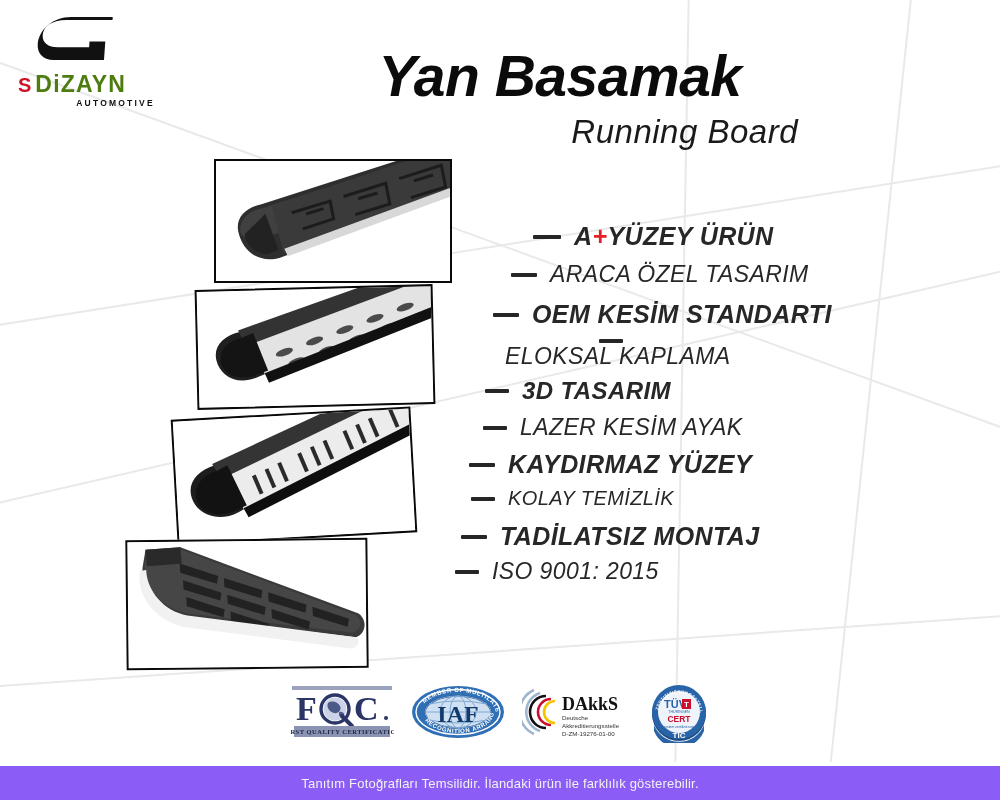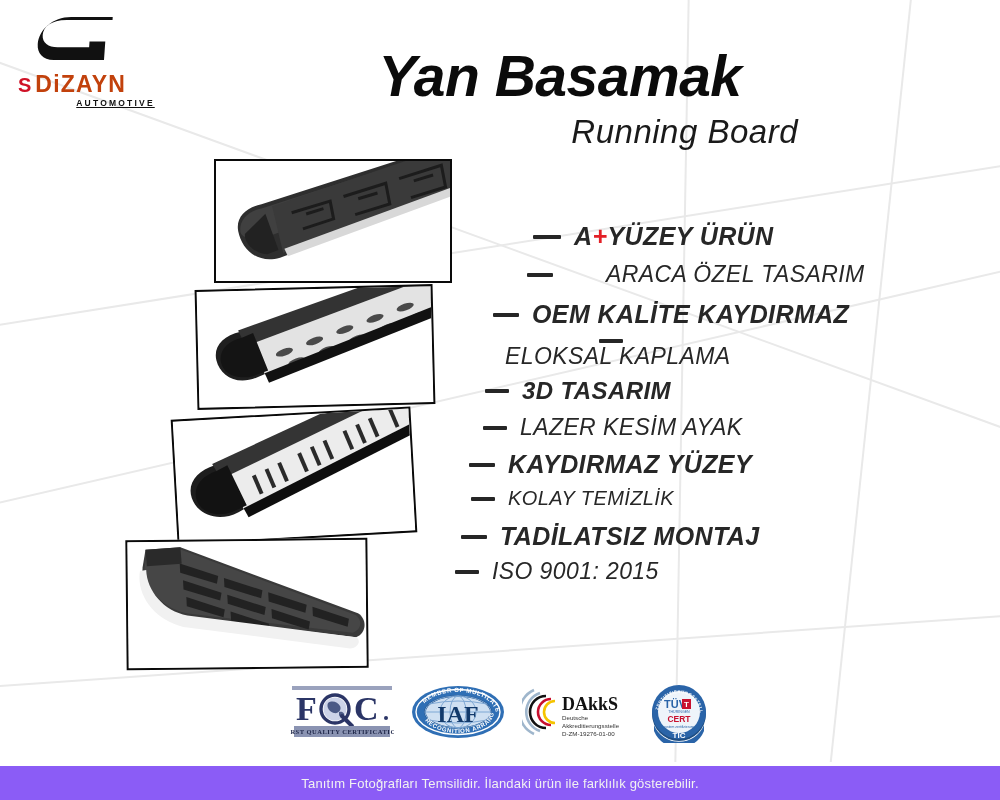--- a/index.html
+++ b/index.html
@@ -18,22 +18,22 @@
   .wm.l3{left:-80px;top:520px;width:1300px;height:1.6px;transform:rotate(-13deg);}
   .wm.l4{left:915px;top:-30px;width:900px;height:1.6px;transform:rotate(96deg);}
   .wm.l5{left:690px;top:-20px;width:900px;height:1.6px;transform:rotate(91deg);}
   .wm.l6{left:-70px;top:690px;width:1250px;height:1.6px;transform:rotate(-4deg);}
 
   
   #logo{position:absolute;left:16px;top:14px;width:175px;}
   #logo .mark{width:86px;height:52px;margin-left:18px;}
   #logo .wordmark{display:flex;align-items:center;margin-top:3px;margin-left:2px;}
   #logo .w-s{color:#cf1126;font-weight:bold;font-size:20px;line-height:1;letter-spacing:-1px;}
-  #logo .w-txt{color:#c2410c;font-weight:bold;font-size:23px;line-height:1;letter-spacing:1.2px;margin-left:5px;text-align:center;}
-  #logo .sub{color:#111;font-size:8.5px;letter-spacing:2.2px;text-align:center;margin-top:2px;margin-left:24px;font-weight:bold;text-decoration:underline;}
+  #logo .w-txt{color:#4d7c0f;font-weight:bold;font-size:23px;line-height:1;letter-spacing:1.2px;margin-left:5px;text-align:center;}
+  #logo .sub{color:#111;font-size:8.5px;letter-spacing:2.2px;text-align:center;margin-top:2px;margin-left:24px;font-weight:bold;}
 
   
   #headline{position:absolute;left:300px;top:48px;width:520px;text-align:center;}
   #title{
     font-size:57px;font-weight:bold;font-style:italic;color:#0b0b0b;
     letter-spacing:-0.5px;line-height:1.0;white-space:nowrap;
   }
   #subtitle{
     font-size:33px;font-style:italic;color:#1a1a1a;font-weight:400;
     margin-top:8px;text-align:right;padding-right:22px;letter-spacing:0.5px;
@@ -53,21 +53,21 @@
   .feat .dash{
     display:inline-block;height:4px;background:#262626;border-radius:1px;
     margin-right:13px;flex:0 0 auto;
   }
   .feat .txt{font-style:italic;color:#272727;letter-spacing:0.4px;}
   .feat.strong .txt{font-weight:bold;}
   .feat .plus{color:#e32027;}
   
   .feat{position:absolute;}
   .f0{top:0px;  left:78px;}
-  .f1{top:39px; left:72px;gap:40px;}
+  .f1{top:39px; left:56px;}
   .f2{top:78px; left:38px;}
   .f3{top:117px;left:50px;flex-direction:column;}
   .f4{top:155px;left:30px;}
   .f5{top:192px;left:28px;}
   .f6{top:228px;left:14px;justify-content:flex-end;}
   .f7{top:265px;left:16px;}
   .f8{top:300px;left:6px;}
   .f9{top:336px;left:0px;}
   .f0 .txt{font-size:25px;} .f0 .dash{width:28px;}
   .f1 .txt{font-size:23px;} .f1 .dash{width:26px;}
@@ -223,21 +223,21 @@
       <span class="txt"><span>A</span><span class="plus">+</span><span>YÜZEY ÜRÜN</span></span>
     </div>
 
     <div class="feat f1">
       <span class="dash"></span>
       <span class="txt">ARACA ÖZEL TASARIM</span>
     </div>
 
     <div class="feat strong f2">
       <span class="dash"></span>
-      <span class="txt">OEM KALİTE KAYDIRMAZ</span>
+      <span class="txt">OEM KESİM STANDARTI</span>
     </div>
 
     <div class="feat f3">
       <span class="dash"></span>
       <span class="txt">ELOKSAL KAPLAMA</span>
     </div>
 
     <div class="feat strong f4">
       <span class="dash"></span>
       <span class="txt">3D TASARIM</span>

